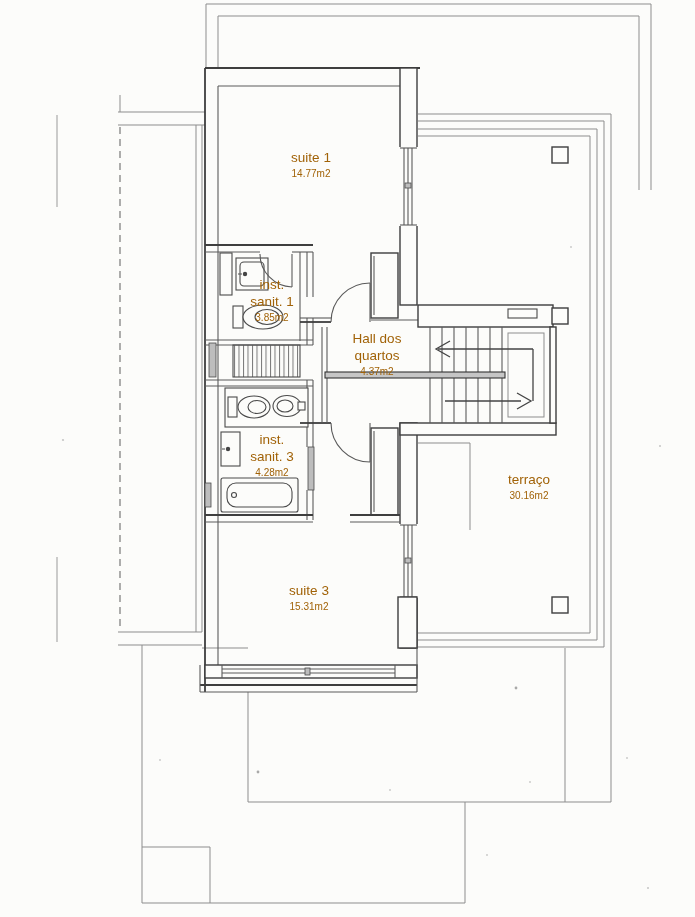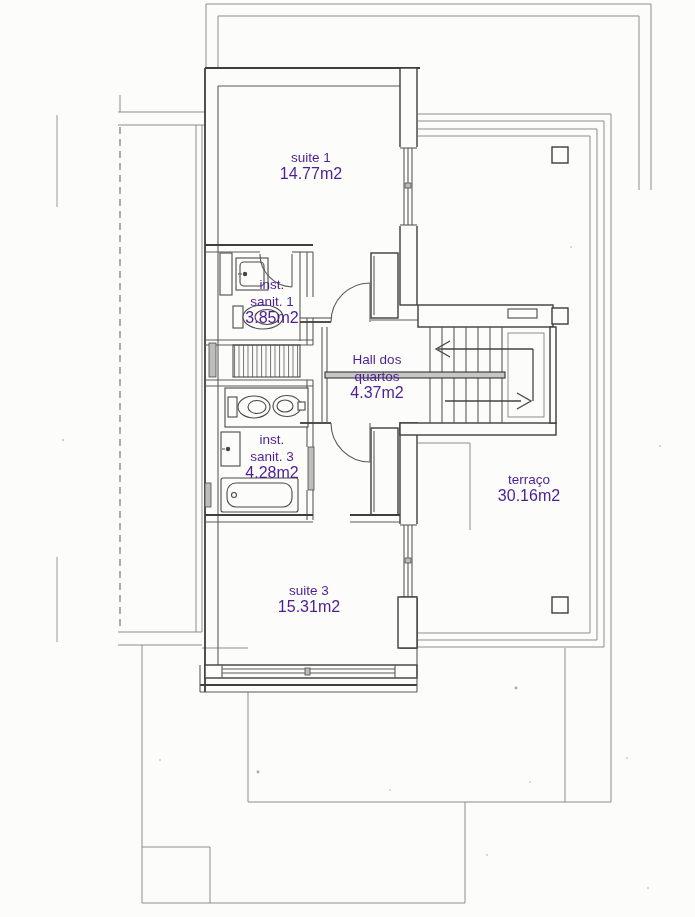--- a/index.html
+++ b/index.html
@@ -12,23 +12,23 @@
   
   .thin{stroke:#8d8d8d;stroke-width:1;fill:none;}
   .thin2{stroke:#9a9a9a;stroke-width:1;fill:none;}
   .wall{stroke:#3e3e3e;stroke-width:1.8;fill:none;}
   .wallf{stroke:#3e3e3e;stroke-width:1.4;fill:#fcfcfa;}
   .mid{stroke:#5a5a5a;stroke-width:1.1;fill:none;}
   .fix{stroke:#4a4a4a;stroke-width:1.1;fill:#fcfcfa;}
   .dash{stroke:#787878;stroke-width:1.2;fill:none;stroke-dasharray:7 5;}
   .grayfill{fill:#bdbdbd;stroke:#4a4a4a;stroke-width:0.8;}
   .rail{fill:#c6c6c6;stroke:#333;stroke-width:1.1;}
-  .label{position:absolute;transform:translateX(-50%);text-align:center;color:#4c1d95;}
+  .label{position:absolute;transform:translateX(-50%);text-align:center;color:#a16207;}
   .rn{font-size:13.5px;line-height:17px;white-space:nowrap;}
-  .ra{font-size:16px;line-height:16px;white-space:nowrap;}
+  .ra{font-size:10px;line-height:16px;white-space:nowrap;}
 </style>
 </head>
 <body>
 
 <div class="page">
 <svg width="695" height="917" viewBox="0 0 695 917">
 
   <g>
     <path class="thin" d="M206,4 H651 V190"></path>
     <path class="thin" d="M206,4 V68"></path>
@@ -268,21 +268,21 @@
   <div class="rn">suite 1</div>
   <div class="ra">14.77m2</div>
 </div>
 
 <div class="label" style="left:272px;top:276px">
   <div class="rn">inst.</div>
   <div class="rn">sanit. 1</div>
   <div class="ra">3.85m2</div>
 </div>
 
-<div class="label" style="left:377px;top:351px">
+<div class="label" style="left:377px;top:330px">
   <div class="rn">Hall dos</div>
   <div class="rn">quartos</div>
   <div class="ra">4.37m2</div>
 </div>
 
 <div class="label" style="left:272px;top:431px">
   <div class="rn">inst.</div>
   <div class="rn">sanit. 3</div>
   <div class="ra">4.28m2</div>
 </div>

